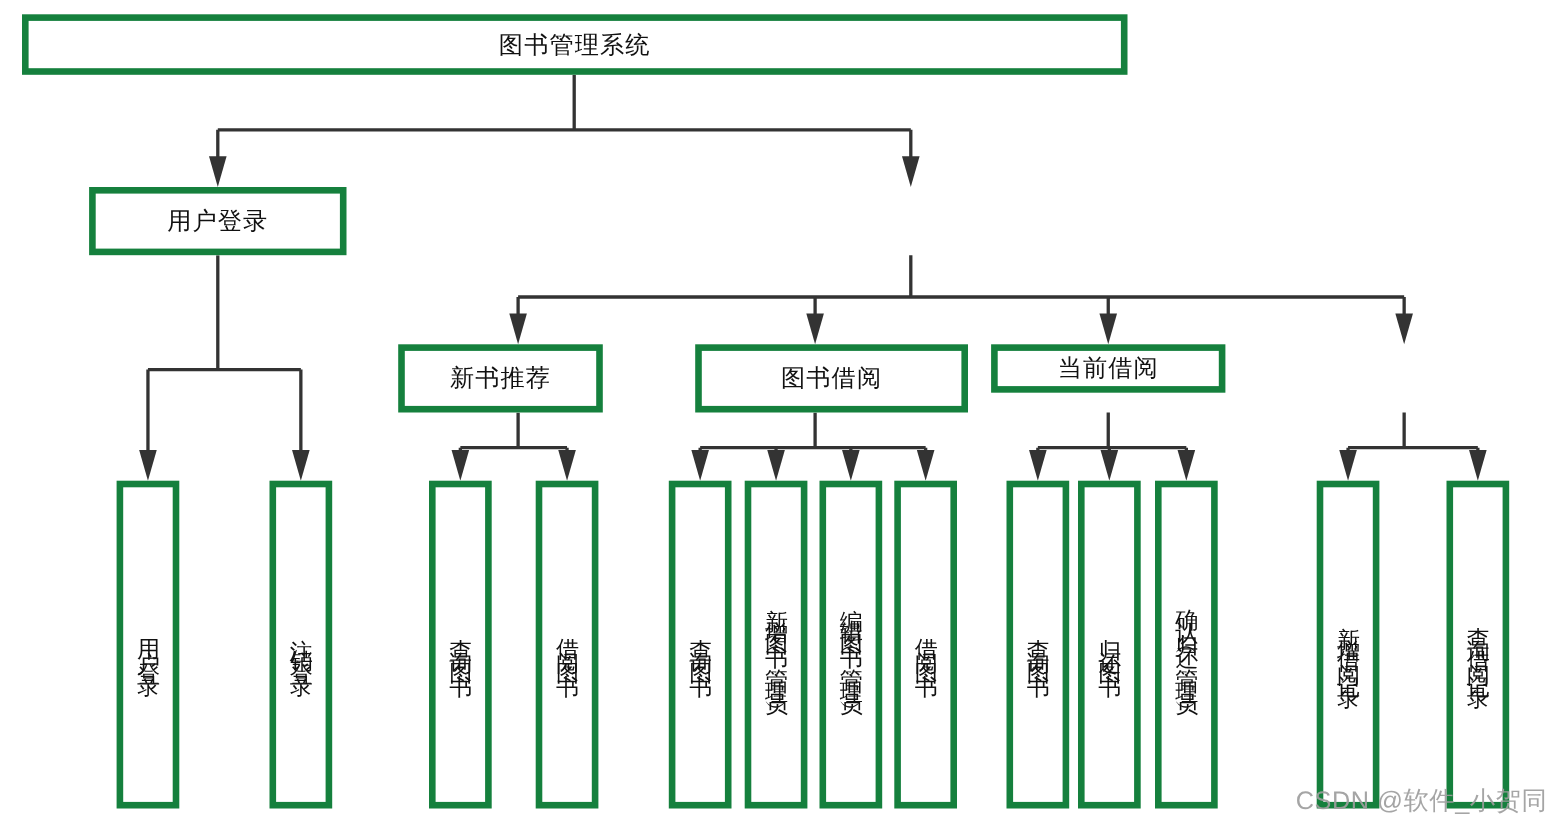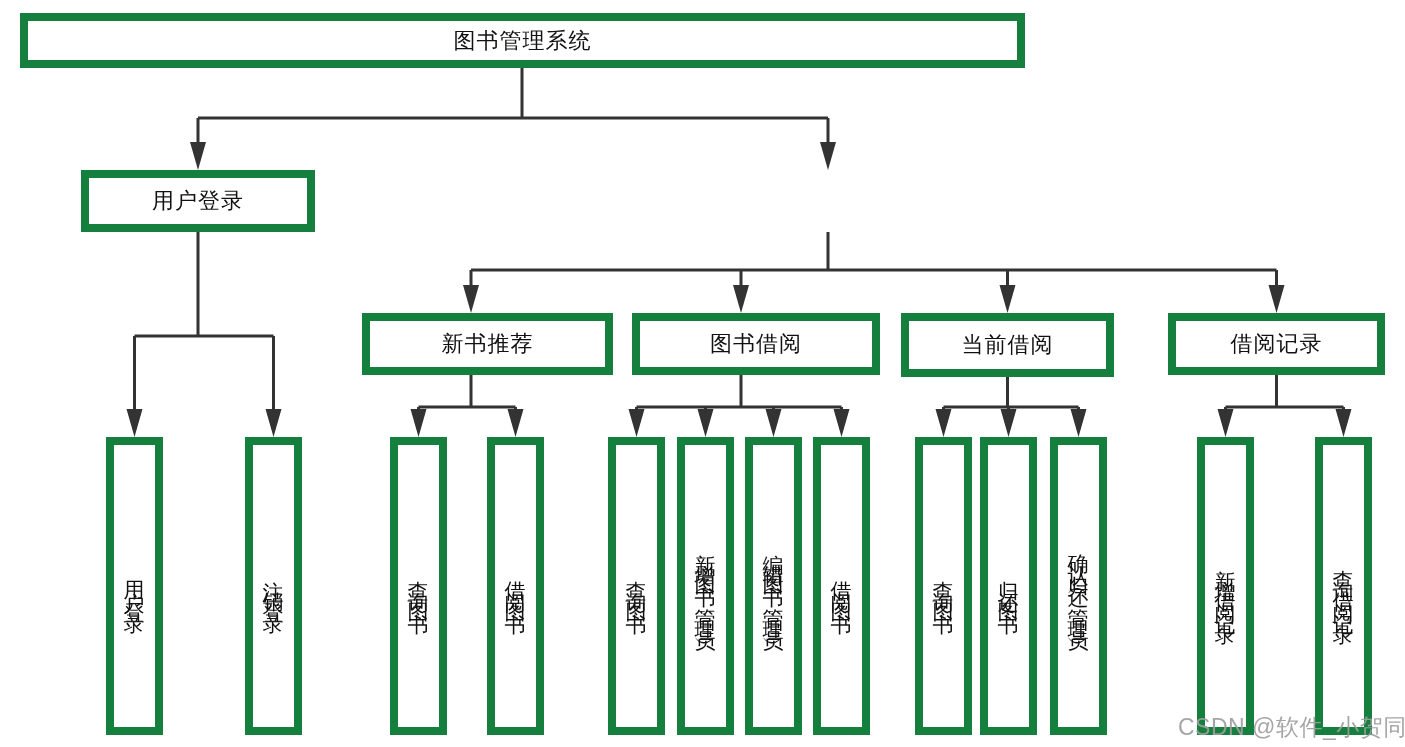--- a/index.html
+++ b/index.html
@@ -13,21 +13,21 @@
     overflow: hidden;
   }
   #wires {
     position: absolute;
     left: 0; top: 0;
     width: 1405px; height: 747px;
   }
   .box {
     position: absolute;
     box-sizing: border-box;
-    border: 8px solid #15803d;
+    border: 6px solid #15803d;
     background: #ffffff;
     display: flex;
     align-items: center;
     justify-content: center;
     font-size: 22px;
     letter-spacing: 1px;
     color: #111111;
     white-space: nowrap;
   }
   .box.vbox span {
@@ -36,23 +36,23 @@
     font-size: 21px;
     letter-spacing: 11px;
     line-height: 1;
   }
   
   .n-root     { left: 20px;   top: 13px;  width: 1005px; height: 55px; }
   
   .n-userlog  { left: 81px;   top: 170px; width: 234px;  height: 62px; }
   .n-bookmgmt { left: 712px;  top: 170px; width: 233px;  height: 62px; }
   
-  .n-newrec   { left: 362px;  top: 313px; width: 251px;  height: 62px; }
+  .n-newrec   { left: 362px;  top: 313px; width: 186px;  height: 62px; }
   .n-borrow   { left: 632px;  top: 313px; width: 248px;  height: 62px; }
-  .n-current  { left: 901px;  top: 313px; width: 213px;  height: 64px; }
+  .n-current  { left: 901px;  top: 313px; width: 213px;  height: 44px; }
   .n-records  { left: 1168px; top: 313px; width: 217px;  height: 62px; }
   
   .leaf { top: 437px; width: 57px; height: 298px; }
   .lf1  { left: 106px; }  .lf2  { left: 245px; }
   .lf3  { left: 390px; }  .lf4  { left: 487px; }
   .lf5  { left: 608px; }  .lf6  { left: 677px; }
   .lf7  { left: 745px; }  .lf8  { left: 813px; }
   .lf9  { left: 915px; }  .lf10 { left: 980px; }
   .lf11 { left: 1050px; } .lf12 { left: 1197px; }
   .lf13 { left: 1315px; }
@@ -135,23 +135,20 @@
 
   <div class="box n-newrec">
     <span>新书推荐</span>
   </div>
   <div class="box n-borrow">
     <span>图书借阅</span>
   </div>
   <div class="box n-current">
     <span>当前借阅</span>
   </div>
-  <div class="box n-records">
-    <span>借阅记录</span>
-  </div>
 
   <div class="box vbox leaf lf1">
     <span>用户登录</span>
   </div>
   <div class="box vbox leaf lf2">
     <span>注销登录</span>
   </div>
   <div class="box vbox leaf lf3">
     <span>查询图书</span>
   </div>

